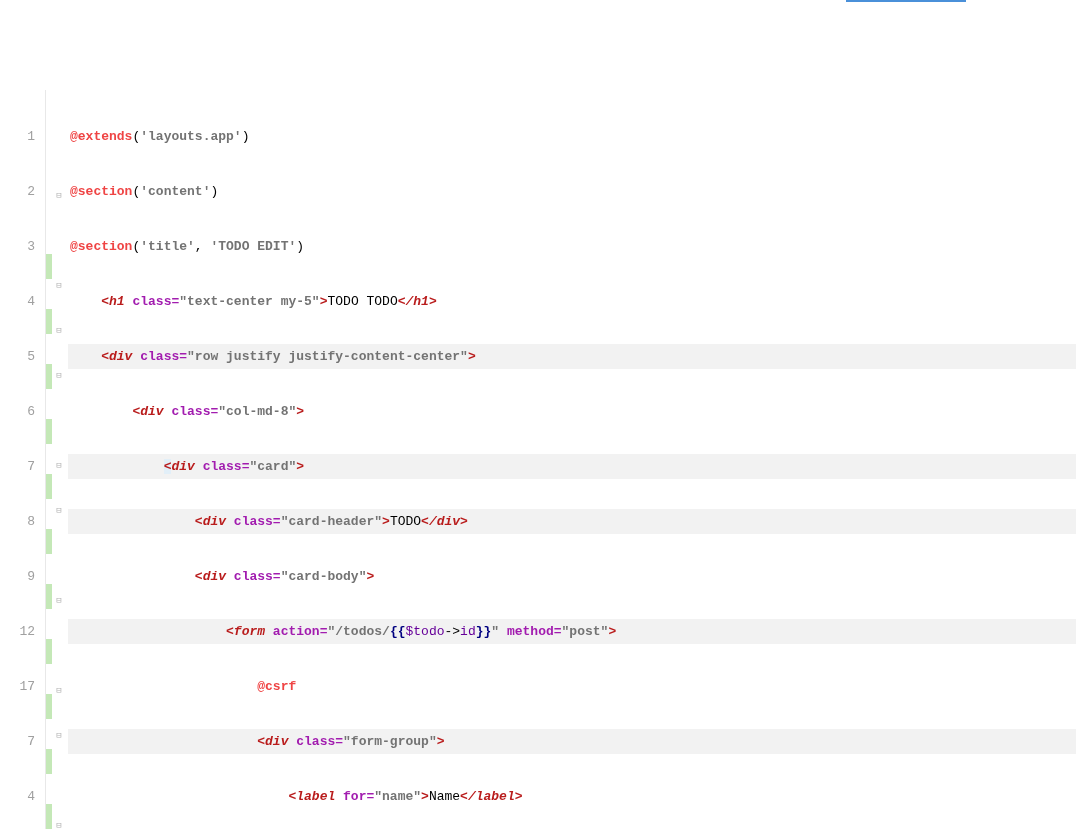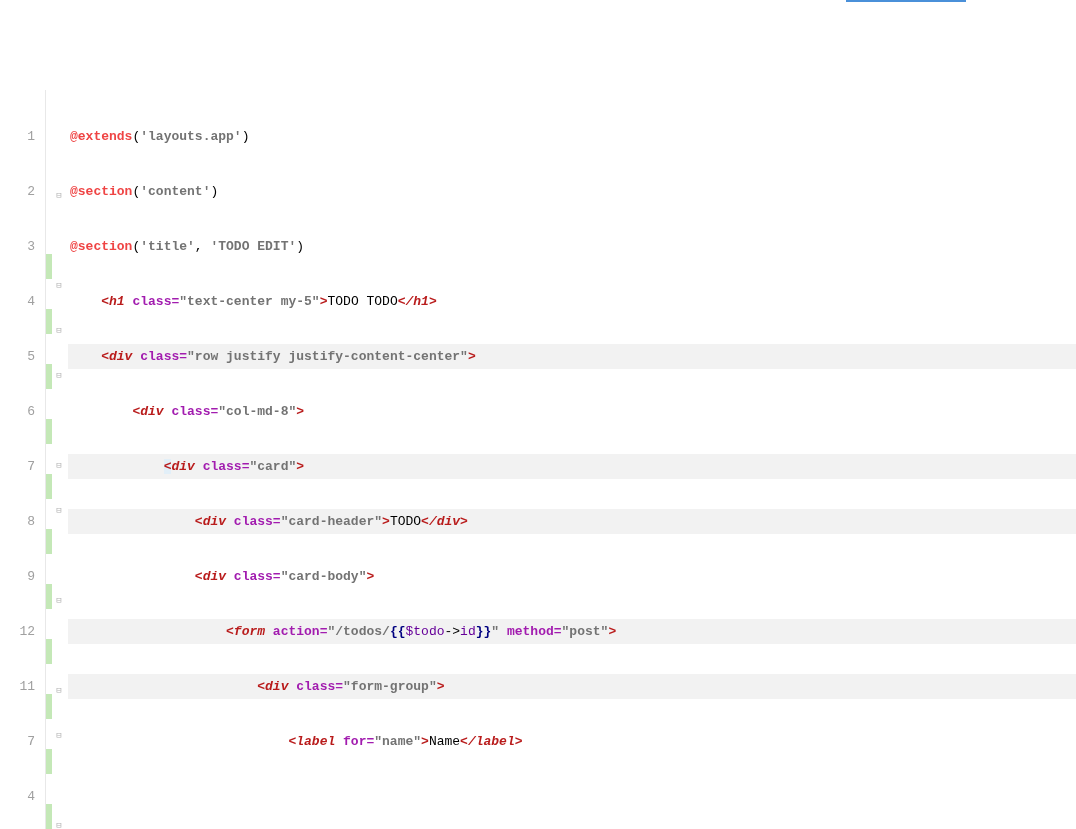--- a/index.html
+++ b/index.html
@@ -93,21 +93,21 @@
     <div>1</div>
     <div>2</div>
     <div>3</div>
     <div>4</div>
     <div>5</div>
     <div>6</div>
     <div>7</div>
     <div>8</div>
     <div>9</div>
     <div>12</div>
-    <div>11</div>
+    <div>17</div>
     <div>7</div>
     <div>4</div>
     
     
     
     
     
     
     
     
@@ -192,20 +192,21 @@
     <div class="code-line"><span class="directive">@extends</span><span class="plain">(</span><span class="attr-val">'layouts.app'</span><span class="plain">)</span></div>
     <div class="code-line"><span class="directive">@section</span><span class="plain">(</span><span class="attr-val">'content'</span><span class="plain">)</span></div>
     <div class="code-line"><span class="directive">@section</span><span class="plain">(</span><span class="attr-val">'title'</span><span class="plain">, </span><span class="attr-val">'TODO EDIT'</span><span class="plain">)</span></div>
     <div class="code-line">    <span class="tag">&lt;h1 </span><span class="attr-name">class=</span><span class="attr-val">"text-center my-5"</span><span class="tag">&gt;</span><span class="plain">TODO TODO</span><span class="tag">&lt;/h1&gt;</span></div>
     <div class="code-line hl-gray">    <span class="tag">&lt;div </span><span class="attr-name">class=</span><span class="attr-val">"row justify justify-content-center"</span><span class="tag">&gt;</span></div>
     <div class="code-line">        <span class="tag">&lt;div </span><span class="attr-name">class=</span><span class="attr-val">"col-md-8"</span><span class="tag">&gt;</span></div>
     <div class="code-line hl-gray">            <span class="hl-caret"><span class="tag">&lt;</span></span><span class="tag">div </span><span class="attr-name">class=</span><span class="attr-val">"card"</span><span class="tag">&gt;</span></div>
     <div class="code-line hl-gray">                <span class="tag">&lt;div </span><span class="attr-name">class=</span><span class="attr-val">"card-header"</span><span class="tag">&gt;</span><span class="plain">TODO</span><span class="tag">&lt;/div&gt;</span></div>
     <div class="code-line">                <span class="tag">&lt;div </span><span class="attr-name">class=</span><span class="attr-val">"card-body"</span><span class="tag">&gt;</span></div>
     <div class="code-line hl-gray">                    <span class="tag">&lt;form </span><span class="attr-name">action=</span><span class="attr-val">"/todos/</span><span class="blade-expr">{{</span><span class="var">$todo</span><span class="plain">-&gt;</span><span class="prop">id</span><span class="blade-expr">}}</span><span class="attr-val">"</span> <span class="attr-name">method=</span><span class="attr-val">"post"</span><span class="tag">&gt;</span></div>
+    <div class="code-line">                        <span class="directive">@csrf</span></div>
     <div class="code-line hl-gray">                        <span class="tag">&lt;div </span><span class="attr-name">class=</span><span class="attr-val">"form-group"</span><span class="tag">&gt;</span></div>
     <div class="code-line">                            <span class="tag">&lt;label </span><span class="attr-name">for=</span><span class="attr-val">"name"</span><span class="tag">&gt;</span><span class="plain">Name</span><span class="tag">&lt;/label&gt;</span></div>
     
     
     
     
     
     
     
     

